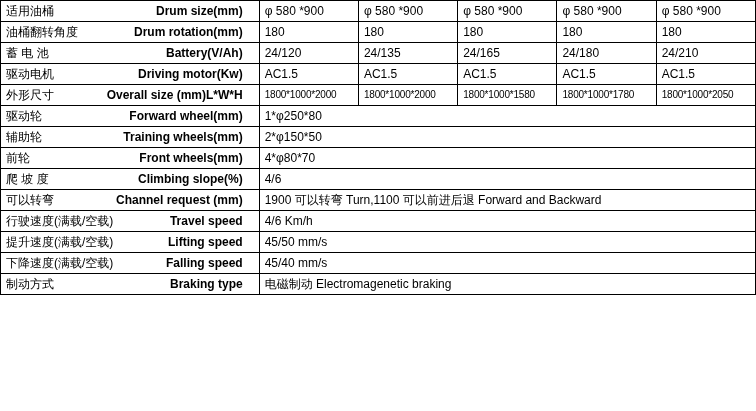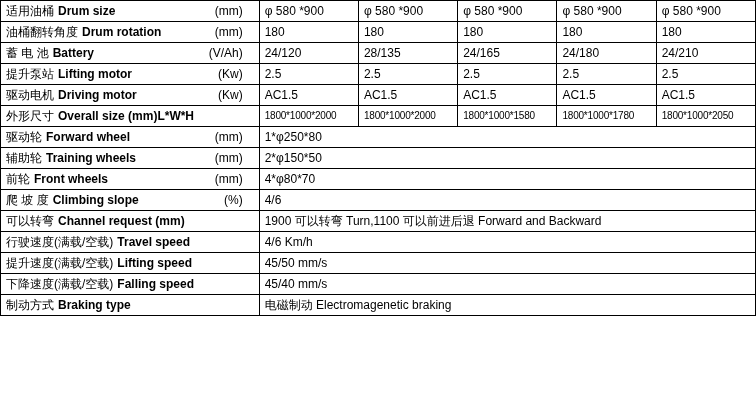--- a/index.html
+++ b/index.html
@@ -41,24 +41,25 @@
   }
   .lbl-cn {
     font-size: 12px;
     font-weight: normal;
   }
   .lbl-en {
     font-size: 12px;
     font-weight: bold;
     margin-left: 4px;
     flex: 1;
+    text-align: right;
   }
   .lbl-unit {
     font-size: 12px;
-    font-weight: normal;
+    font-weight: bold;
     margin-left: auto;
     padding-right: 12px;
     white-space: nowrap;
   }
   td.val {
     width: 99px;
     font-size: 12px;
   }
   td.val.small {
     font-size: 10px;
@@ -103,38 +104,24 @@
     </tr>
     <tr>
       <td class="label">
         <div class="lbl-row">
           <span class="lbl-cn">蓄 电 池</span>
           <span class="lbl-en">Battery</span>
           <span class="lbl-unit">(V/Ah)</span>
         </div>
       </td>
       <td class="val">24/120</td>
-      <td class="val">28/135</td>
+      <td class="val">24/135</td>
       <td class="val">24/165</td>
       <td class="val">24/180</td>
       <td class="val">24/210</td>
-    </tr>
-    <tr>
-      <td class="label">
-        <div class="lbl-row">
-          <span class="lbl-cn">提升泵站</span>
-          <span class="lbl-en">Lifting motor</span>
-          <span class="lbl-unit">(Kw)</span>
-        </div>
-      </td>
-      <td class="val">2.5</td>
-      <td class="val">2.5</td>
-      <td class="val">2.5</td>
-      <td class="val">2.5</td>
-      <td class="val">2.5</td>
     </tr>
     <tr>
       <td class="label">
         <div class="lbl-row">
           <span class="lbl-cn">驱动电机</span>
           <span class="lbl-en">Driving motor</span>
           <span class="lbl-unit">(Kw)</span>
         </div>
       </td>
       <td class="val">AC1.5</td>

